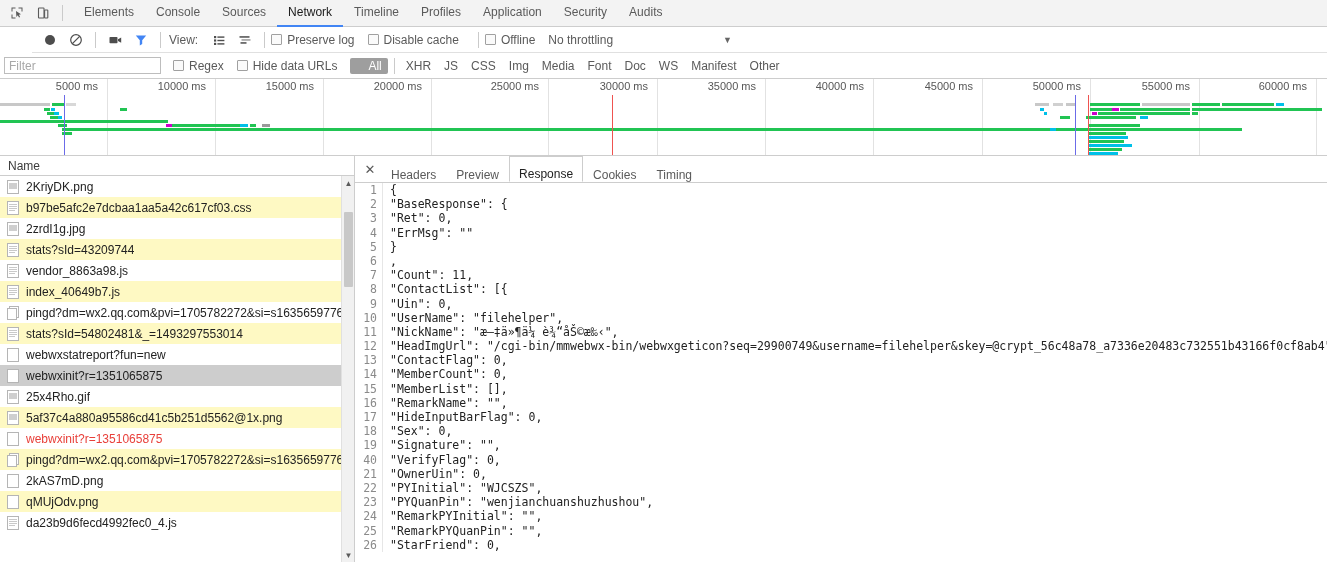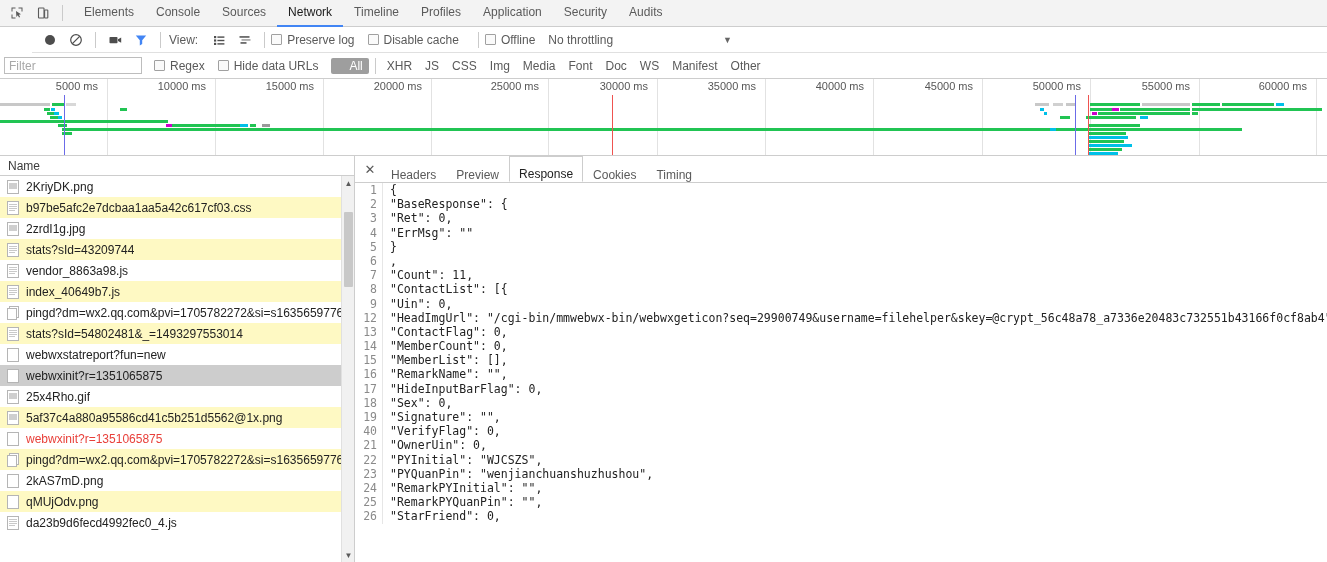--- a/index.html
+++ b/index.html
@@ -63,21 +63,21 @@
 
   
   .filterbar {
     height: 26px; min-height: 26px;
     display: flex; align-items: center;
     border-bottom: 1px solid #cdcdcd;
     background: #fff;
     padding-left: 4px;
   }
   .filterinput {
-    width: 138px; height: 17px;
+    width: 157px; height: 17px;
     border: 1px solid #bdbdbd; background: #fff;
     font-family: "Liberation Sans", sans-serif; font-size: 12px;
     padding: 0 4px; color: #0c4a6e; outline: none;
   }
   .filterinput::placeholder { color: #a8a8a8; }
   .ftypes { display: flex; align-items: center; }
   .ftype {
     padding: 1px 6px; font-size: 12px; color: #5a5a5a;
     cursor: pointer; border-radius: 2px; white-space: nowrap;
     margin-right: 1px;
@@ -593,20 +593,22 @@
       <div class="code" id="codeview">
           <div class="cline"><span class="gut">1</span><span class="ctext">{</span></div>
           <div class="cline"><span class="gut">2</span><span class="ctext">"BaseResponse": {</span></div>
           <div class="cline"><span class="gut">3</span><span class="ctext">"Ret": 0,</span></div>
           <div class="cline"><span class="gut">4</span><span class="ctext">"ErrMsg": ""</span></div>
           <div class="cline"><span class="gut">5</span><span class="ctext">}</span></div>
           <div class="cline"><span class="gut">6</span><span class="ctext">,</span></div>
           <div class="cline"><span class="gut">7</span><span class="ctext">"Count": 11,</span></div>
           <div class="cline"><span class="gut">8</span><span class="ctext">"ContactList": [{</span></div>
           <div class="cline"><span class="gut">9</span><span class="ctext">"Uin": 0,</span></div>
+          <div class="cline"><span class="gut">10</span><span class="ctext">"UserName": "filehelper",</span></div>
+          <div class="cline"><span class="gut">11</span><span class="ctext">"NickName": "æ–‡ä»¶ä¼ è¾“åŠ©æ‰‹",</span></div>
           <div class="cline"><span class="gut">12</span><span class="ctext">"HeadImgUrl": "/cgi-bin/mmwebwx-bin/webwxgeticon?seq=29900749&amp;username=filehelper&amp;skey=@crypt_56c48a78_a7336e20483c732551b43166f0cf8ab4",</span></div>
           <div class="cline"><span class="gut">13</span><span class="ctext">"ContactFlag": 0,</span></div>
           <div class="cline"><span class="gut">14</span><span class="ctext">"MemberCount": 0,</span></div>
           <div class="cline"><span class="gut">15</span><span class="ctext">"MemberList": [],</span></div>
           <div class="cline"><span class="gut">16</span><span class="ctext">"RemarkName": "",</span></div>
           <div class="cline"><span class="gut">17</span><span class="ctext">"HideInputBarFlag": 0,</span></div>
           <div class="cline"><span class="gut">18</span><span class="ctext">"Sex": 0,</span></div>
           <div class="cline"><span class="gut">19</span><span class="ctext">"Signature": "",</span></div>
           <div class="cline"><span class="gut">40</span><span class="ctext">"VerifyFlag": 0,</span></div>
           <div class="cline"><span class="gut">21</span><span class="ctext">"OwnerUin": 0,</span></div>

